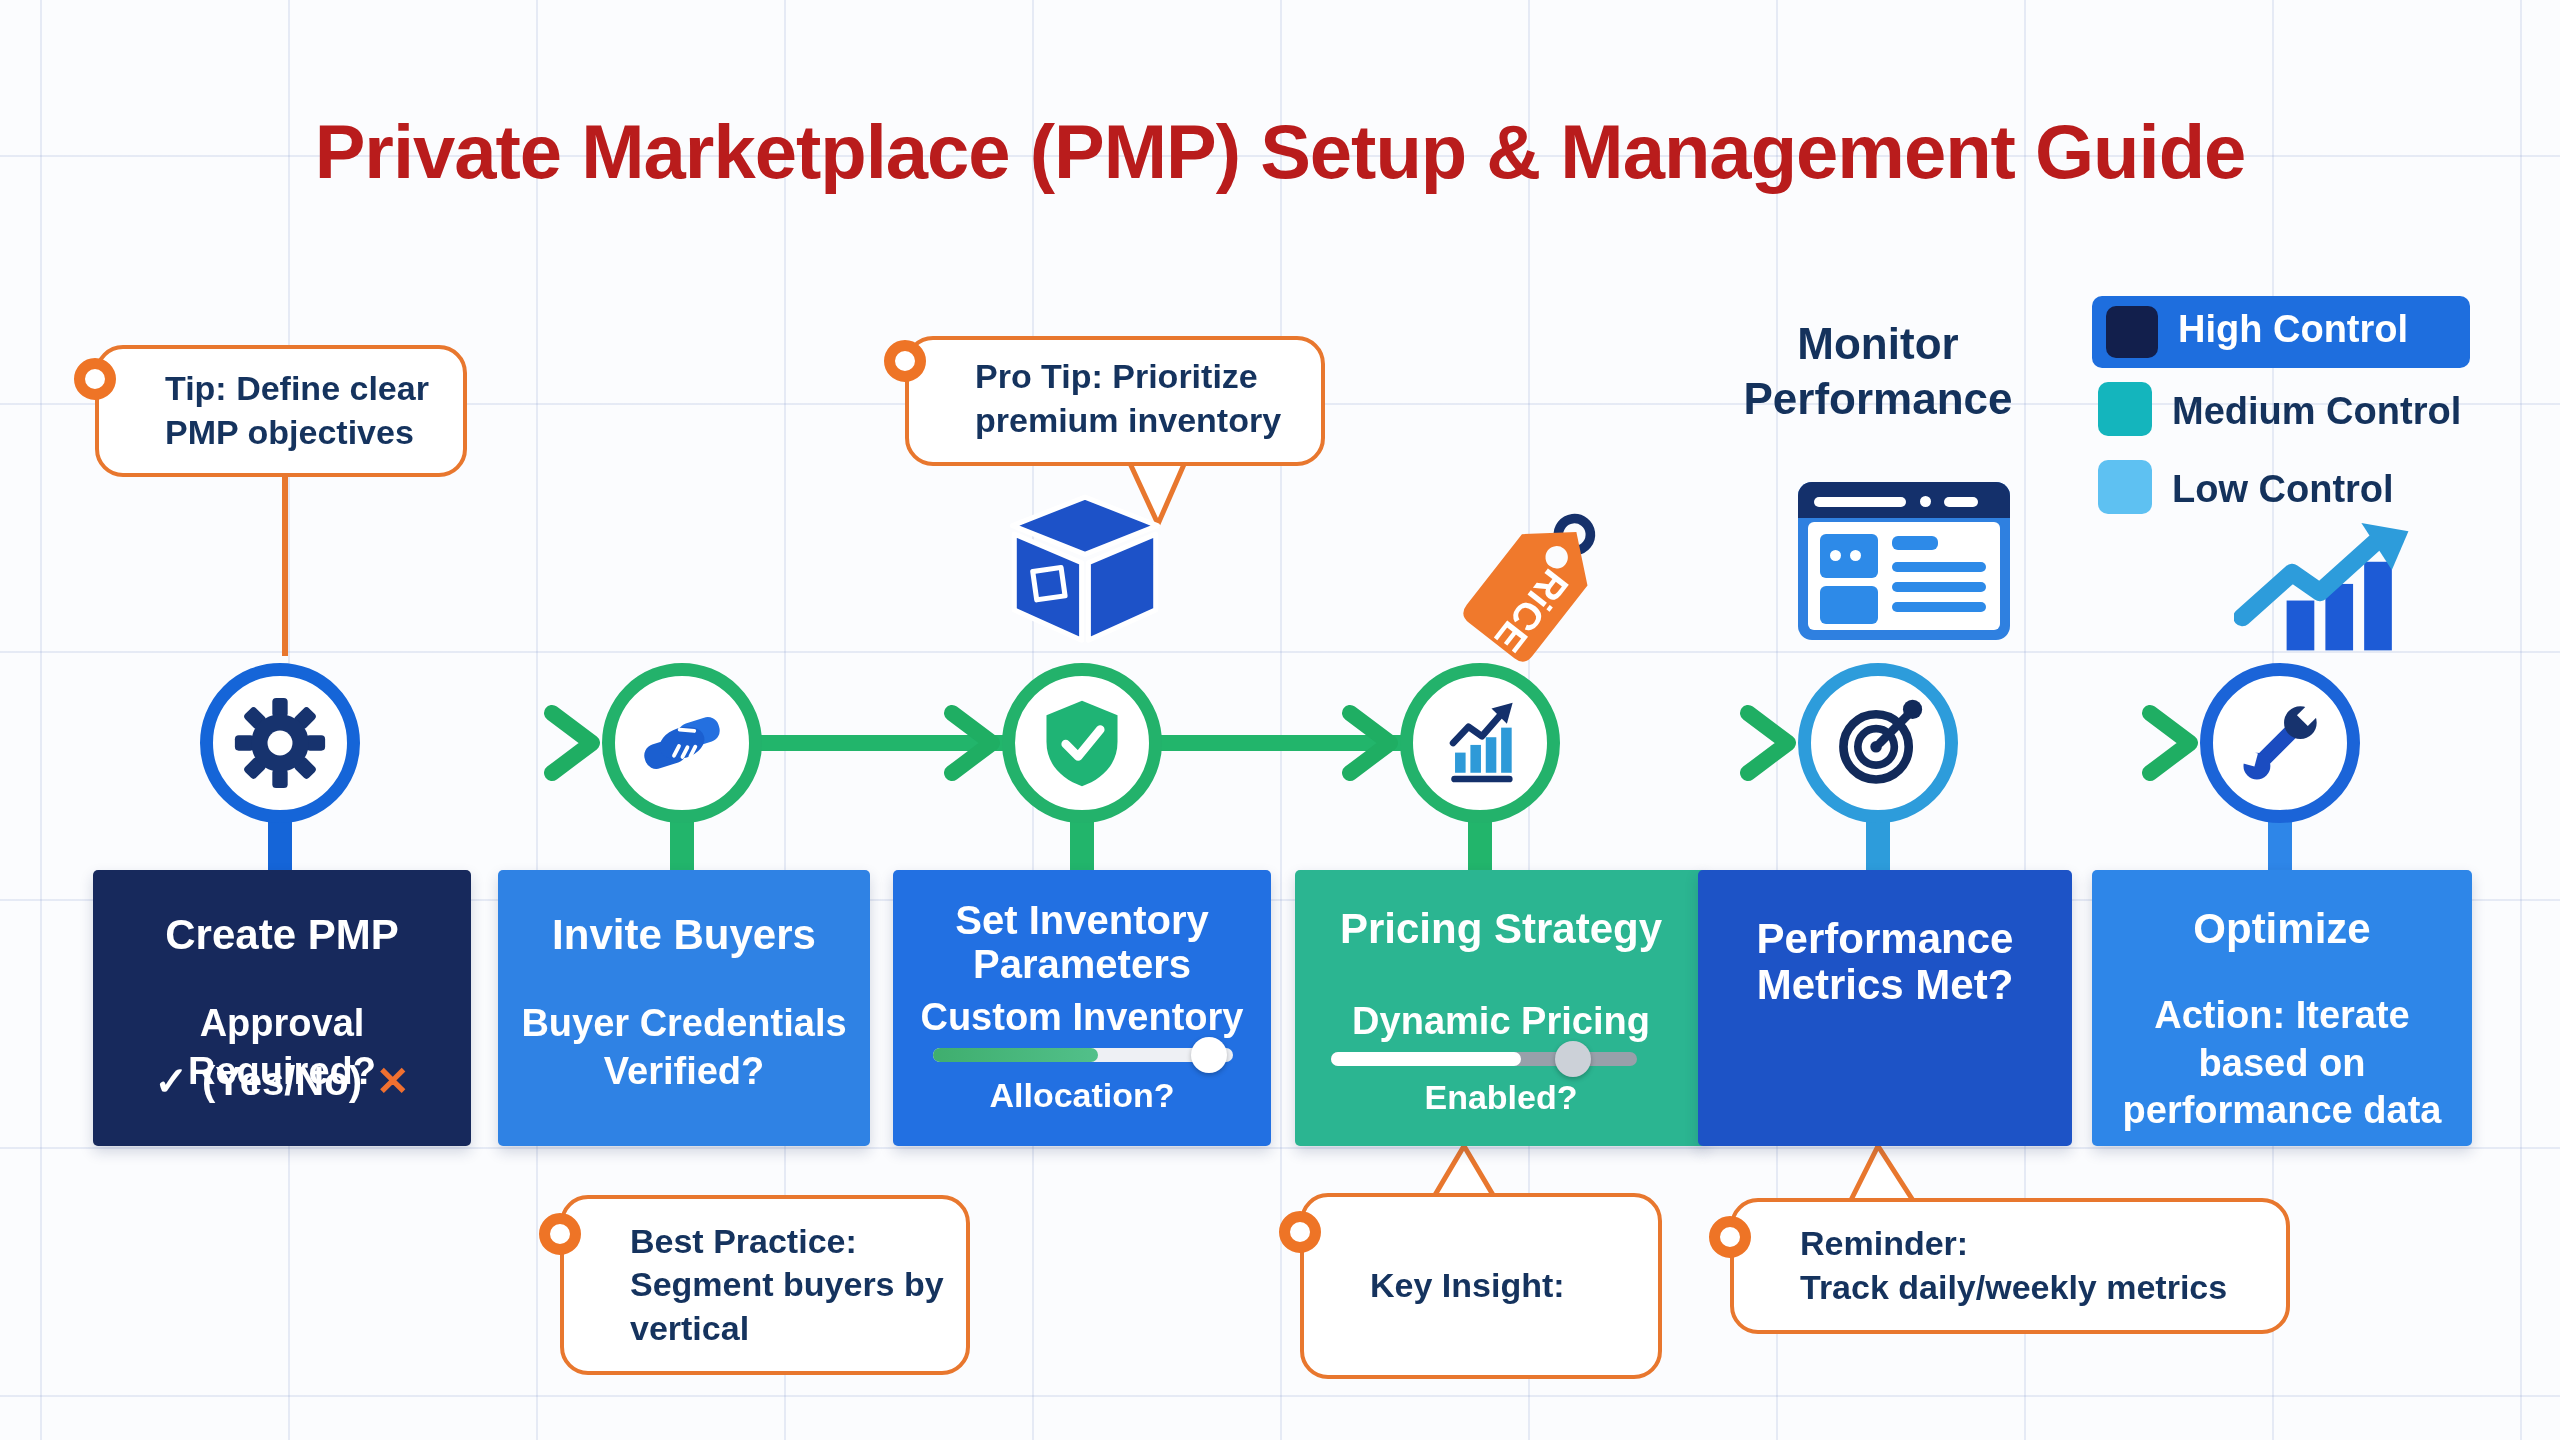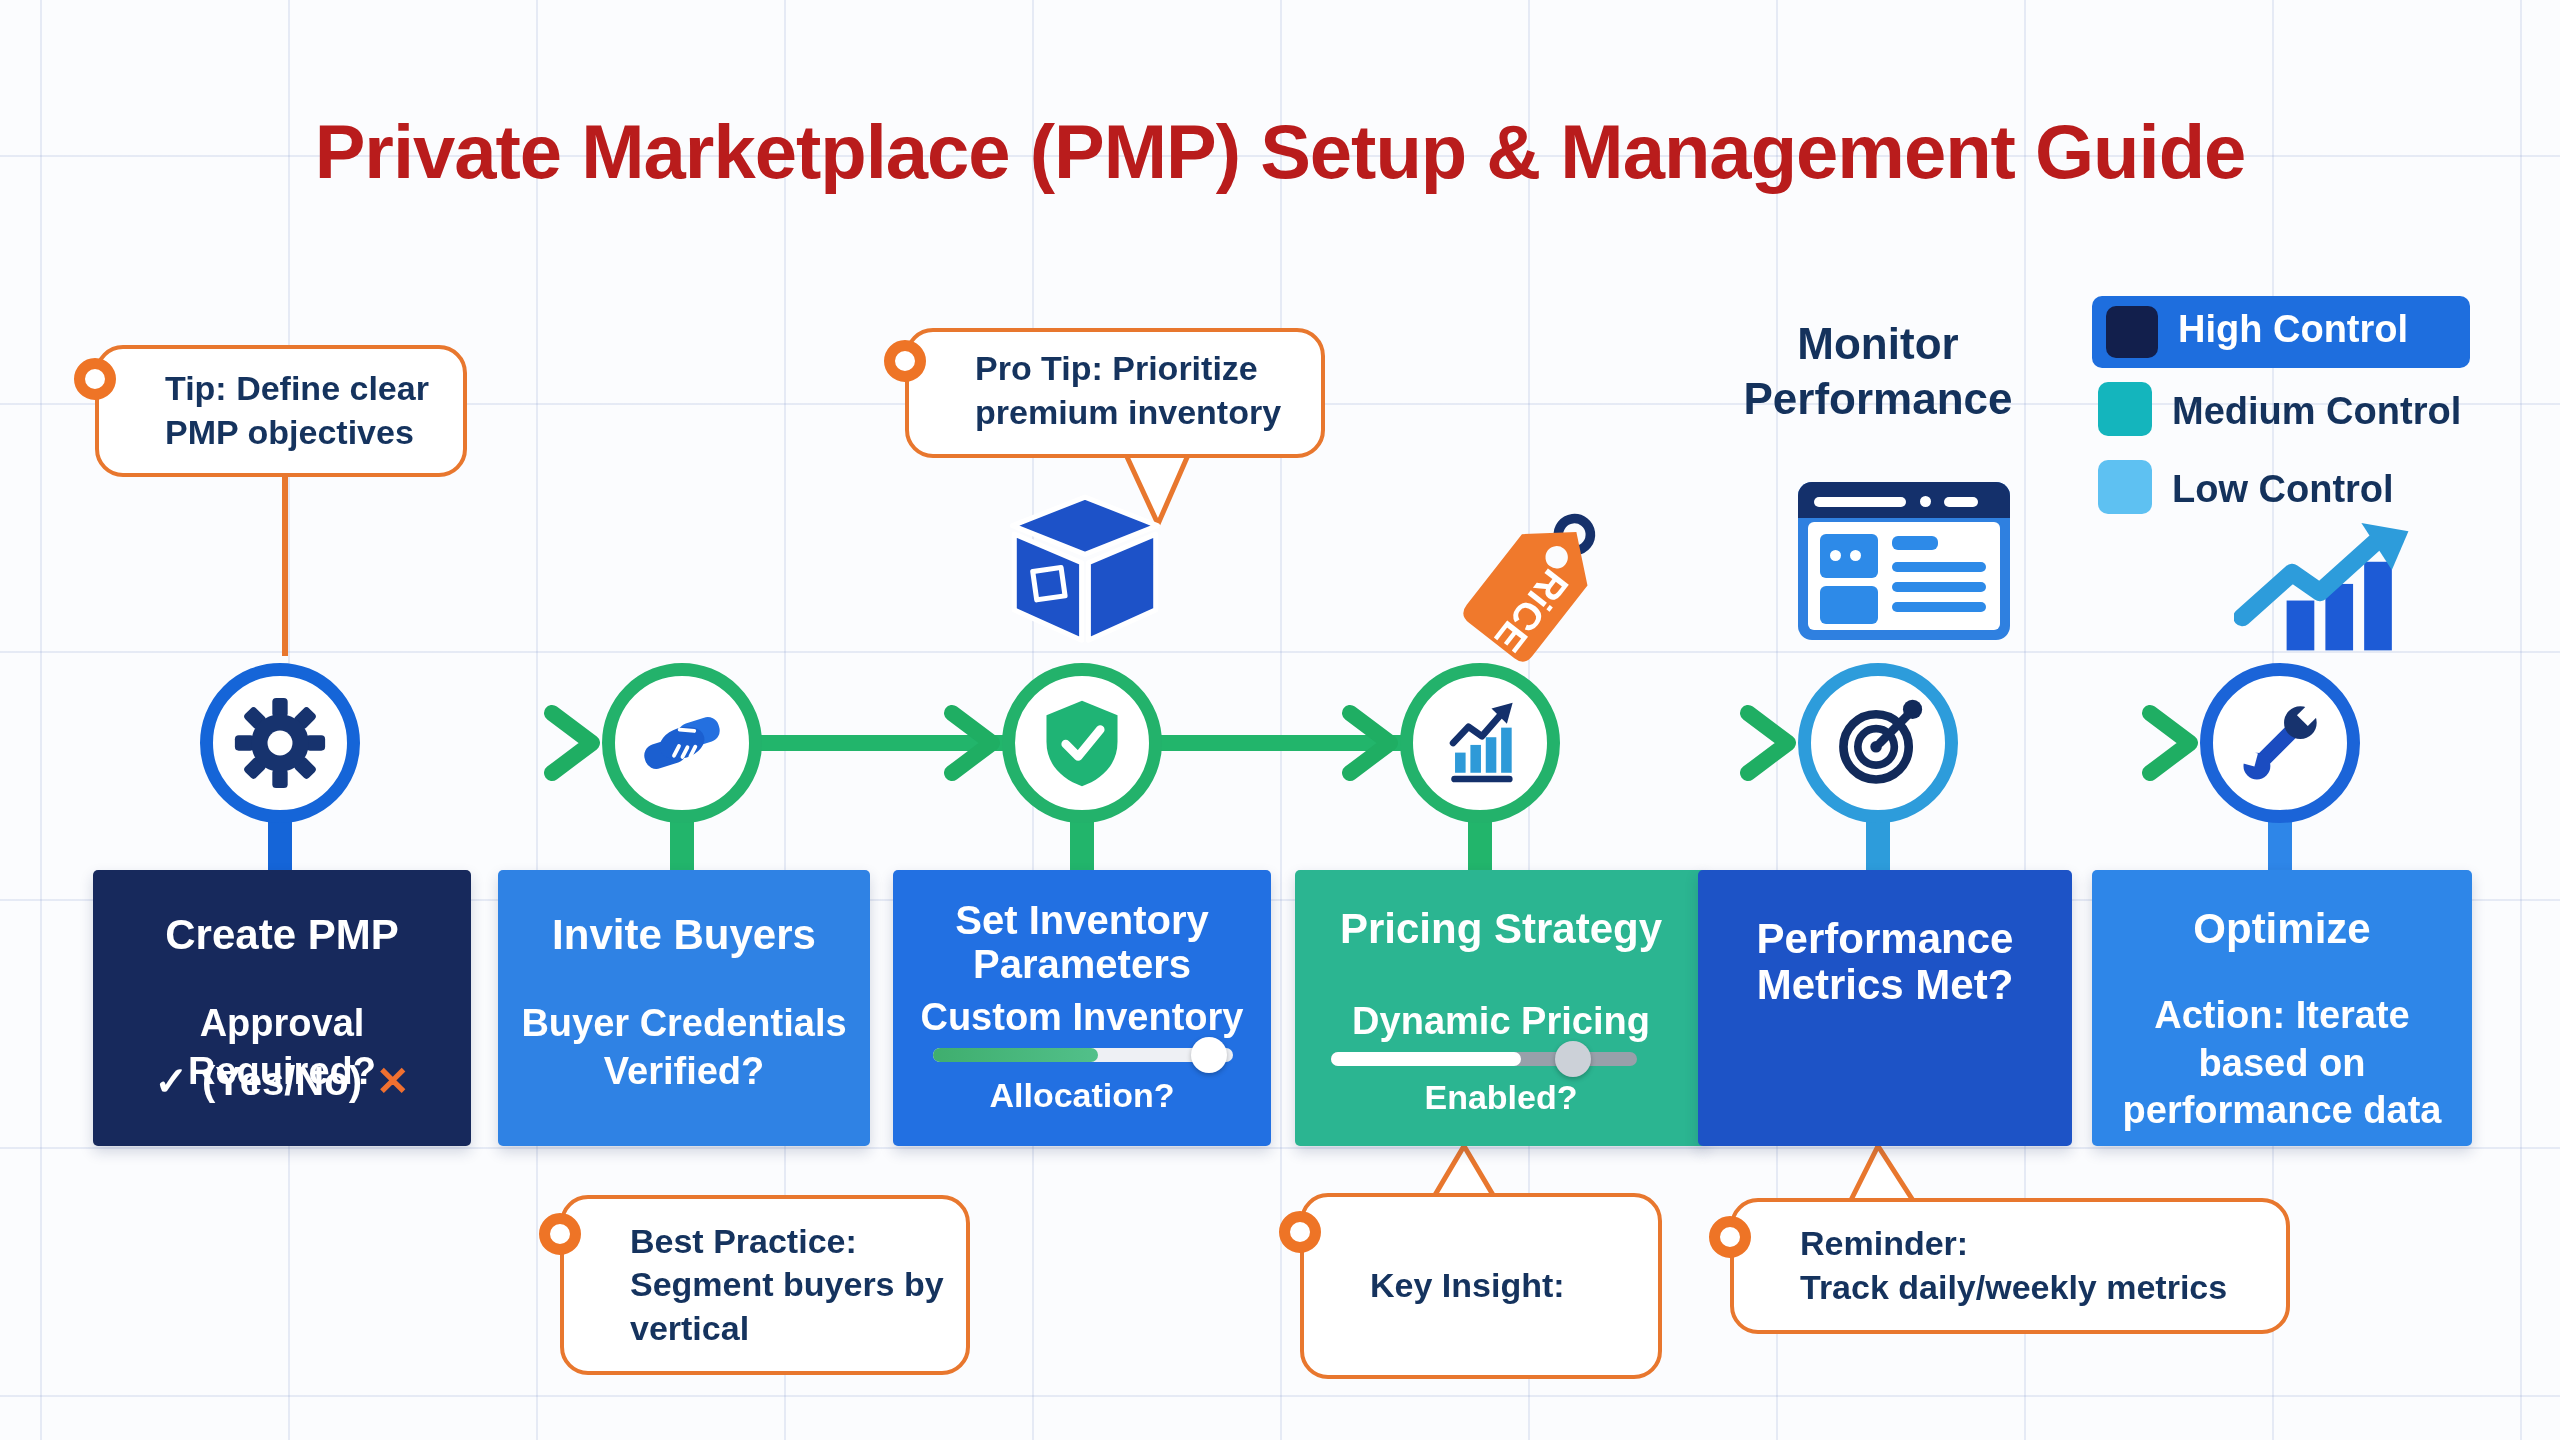--- a/index.html
+++ b/index.html
@@ -227,21 +227,21 @@
 <div class="abs box" style="left:2092px;width:380px;background:#2e86e8;">
   <div class="box-title" style="top:36px;">Optimize</div>
   <div class="box-sub" style="top:122px;">Action: Iterate based on performance data</div>
 </div>
 
 <div class="abs callout" style="left:95px;top:345px;width:372px;height:132px;padding:8px 18px 8px 66px;">
   <div>Tip: Define clear PMP objectives</div>
 </div>
 <div class="abs ring" style="left:74px;top:358px;"></div>
 
-<div class="abs callout" style="left:905px;top:328px;width:420px;height:130px;padding:4px 18px 8px 66px;">
+<div class="abs callout" style="left:905px;top:336px;width:420px;height:130px;padding:4px 18px 8px 66px;">
   <div>Pro Tip: Prioritize premium inventory</div>
 </div>
 <div class="abs ring" style="left:884px;top:340px;"></div>
 
 <div class="abs callout" style="left:560px;top:1195px;width:410px;height:180px;padding:8px 18px 8px 66px;">
   <div>Best Practice:</div>
   <div>Segment buyers by vertical</div>
 </div>
 <div class="abs ring" style="left:539px;top:1213px;"></div>
 

